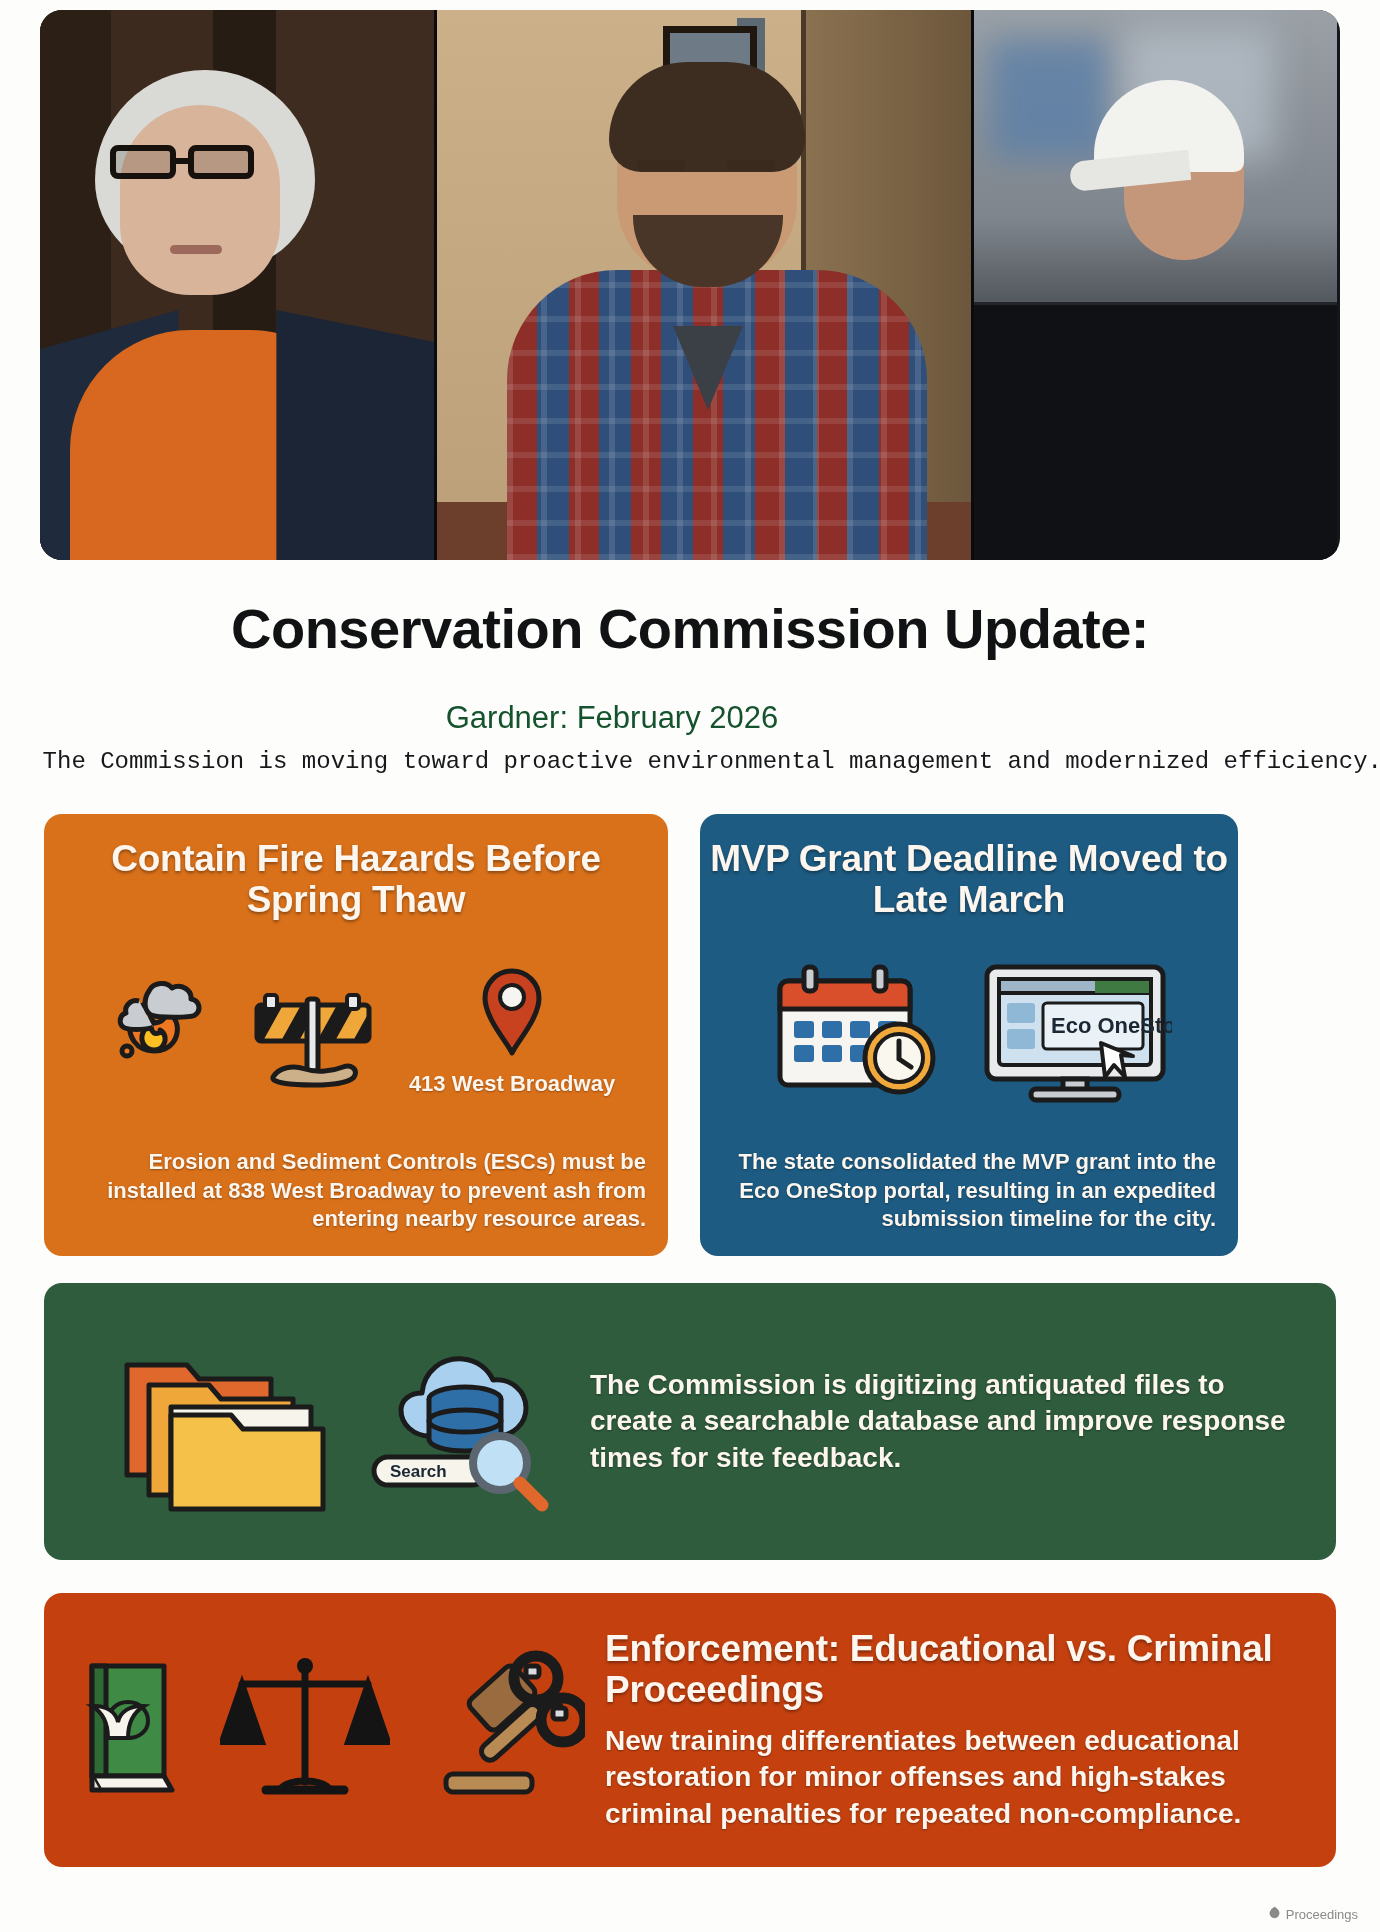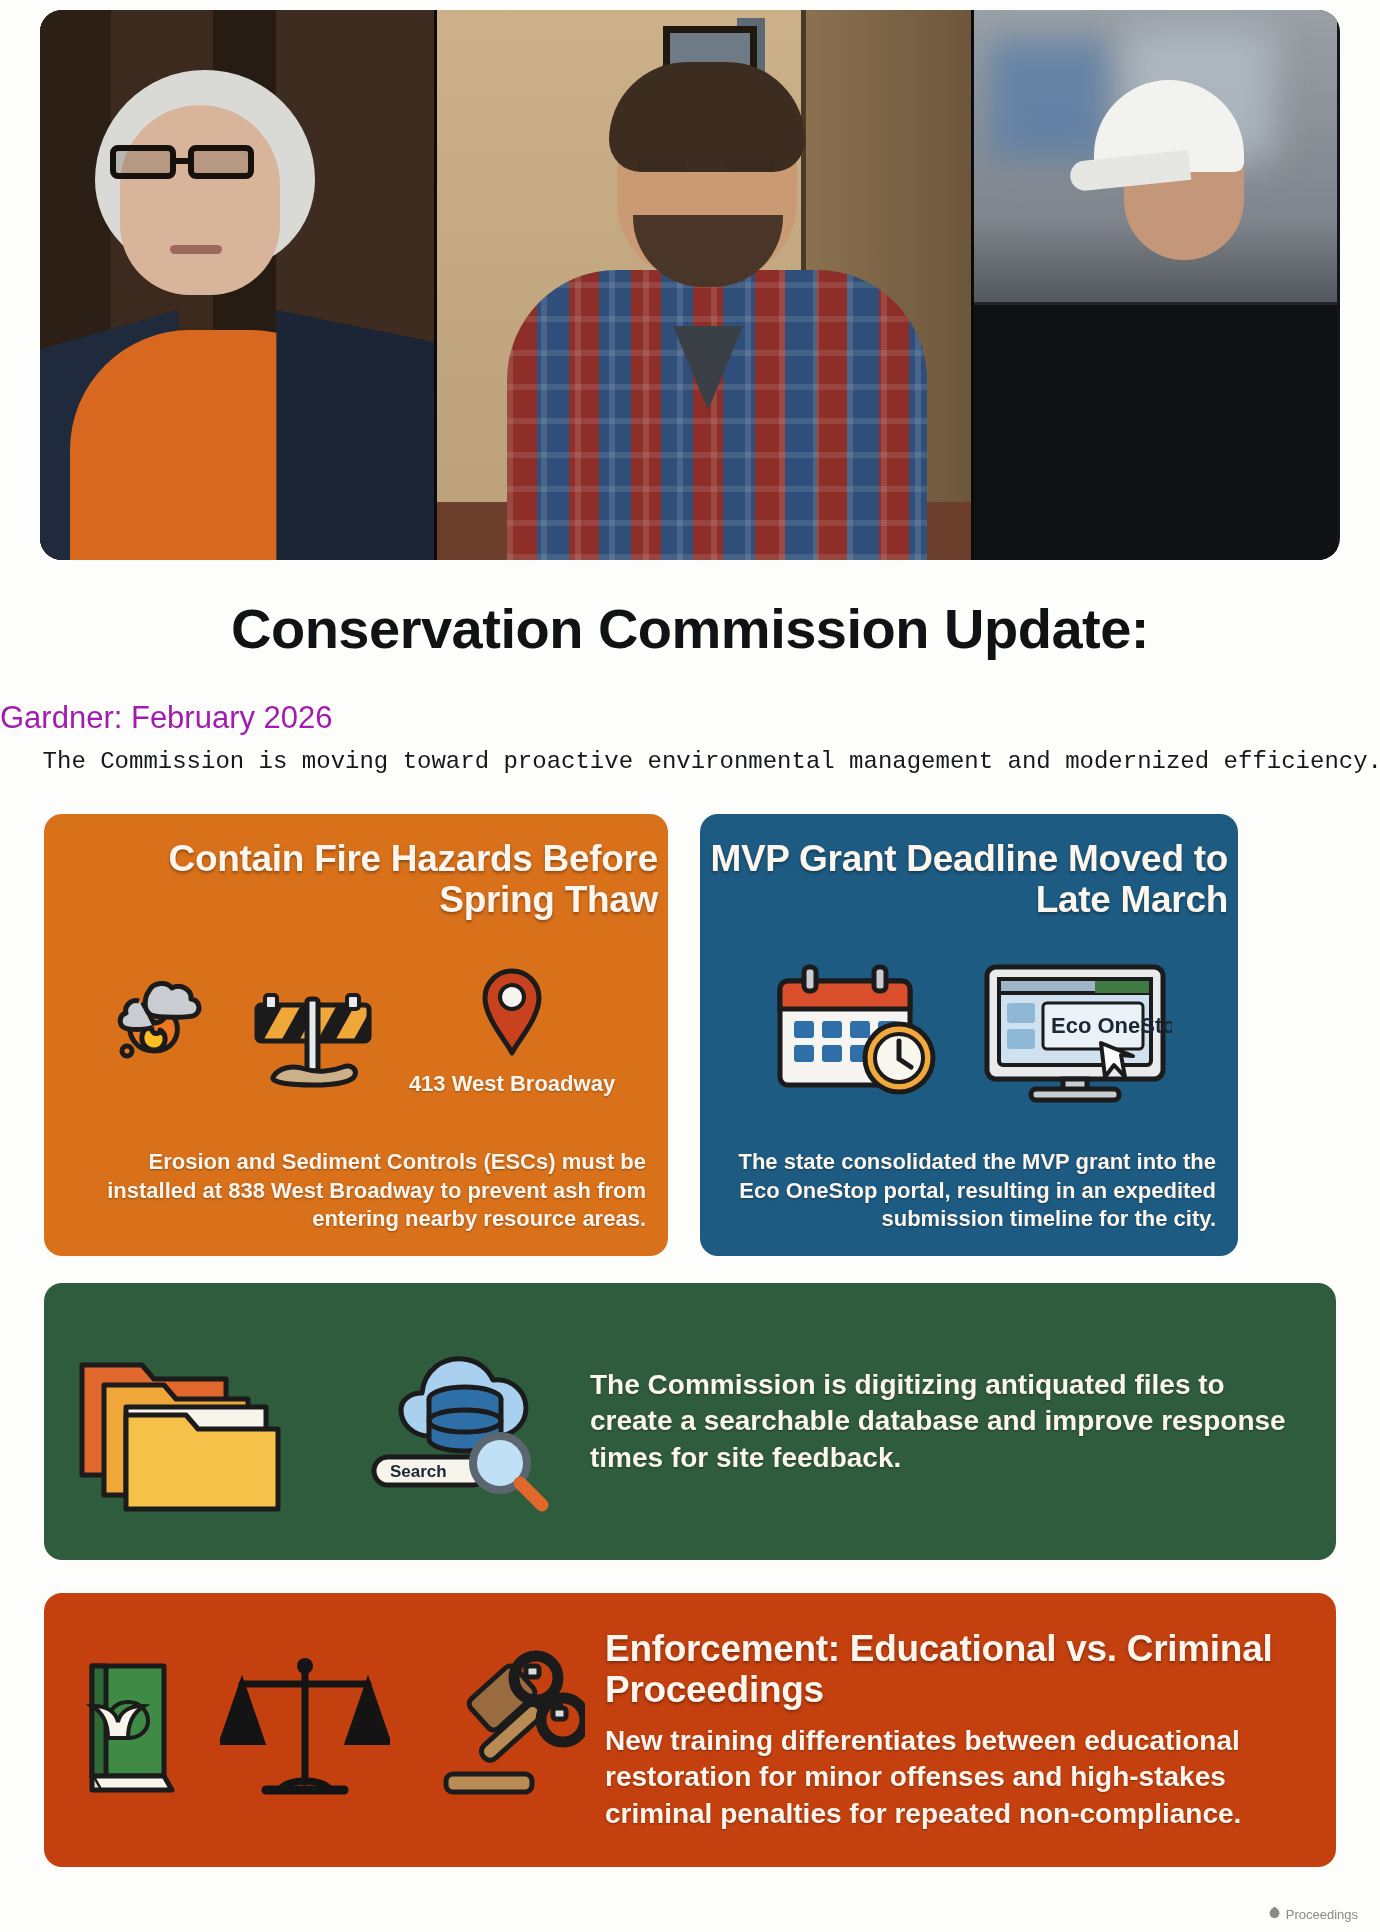--- a/index.html
+++ b/index.html
@@ -91,46 +91,46 @@
   .p3 .monitor { position:absolute; left:0; bottom:0; width:100%; height:255px; background:#101114; }
   .p3 .deskedge { position:absolute; left:0; bottom:252px; width:100%; height:6px; background:#23252b; }
 
   
   .title {
     position:absolute; left:0; top:596px; width:1380px; text-align:center;
     font-size:56px; font-weight:800; letter-spacing:-0.5px; color:#111214;
     font-family:"Liberation Sans", sans-serif;
   }
   .subtitle {
-    position:absolute; left:0; top:700px; width:1224px; text-align:left;
-    font-size:31px; font-weight:400; color:#a21caf;
+    position:absolute; left:0; top:700px; width:1224px; text-align:center;
+    font-size:31px; font-weight:400; color:#14532d;
   }
   .lede {
     position:absolute; left:2px; top:748px; width:1380px; text-align:right;
     font-size:24px; font-weight:400; color:#16181b;font-family:Liberation Mono, monospace;
   }
 
   
   .card { position:absolute; border-radius:18px; color:#fdf6ee; overflow:hidden; }
   .card .hl { font-weight:800; letter-spacing:-0.3px; text-shadow: 0 2px 3px rgba(0,0,0,.35); }
   .card .bd { font-weight:600; text-shadow: 0 1px 2px rgba(0,0,0,.35); }
 
   #card-fire { left:44px; top:814px; width:624px; height:442px; background:#d9701a; }
   #card-mvp  { left:700px; top:814px; width:538px; height:442px; background:#1d5b82; }
   #card-dig  { left:44px; top:1283px; width:1292px; height:277px; background:#2e5c3c; }
   #card-enf  { left:44px; top:1593px; width:1292px; height:274px; background:#c4400f; }
 
-  .top-card-title { text-align:right; font-size:37px; line-height:1.12; padding:24px 10px 0; }
+  .top-card-title { text-align:center; font-size:37px; line-height:1.12; padding:24px 10px 0; }
   .top-card-body  { position:absolute; bottom:22px; left:22px; right:22px; text-align:right;
                     font-size:22px; line-height:1.3; }
   .top-card-icons { position:absolute; left:0; right:0; top:142px; height:150px;
                     display:flex; align-items:center; justify-content:center; gap:26px; }
 
   .wide-inner { display:flex; align-items:center; height:100%; padding:16px 26px; gap:20px; }
-  .wide-icons { flex: 0 0 500px; display:flex; align-items:center; justify-content:space-between; gap:30px; height:100%; }
+  .wide-icons { flex: 0 0 500px; display:flex; align-items:center; justify-content:flex-end; gap:30px; height:100%; }
   .wide-text { flex:1; }
   .wide-title { font-size:37px; line-height:1.12; margin-bottom:12px; }
   .wide-body { font-size:28px; line-height:1.3; }
 
   .loc-label { text-align:center; font-size:22px; font-weight:700; line-height:1.15;
                text-shadow:0 1px 2px rgba(0,0,0,.3); margin-top:6px; }
 
   .icon-wrap { display:flex; flex-direction:column; align-items:center; }
 
   .watermark { position:absolute; right:22px; bottom:10px; font-size:13px; color:#8a8a8a;

